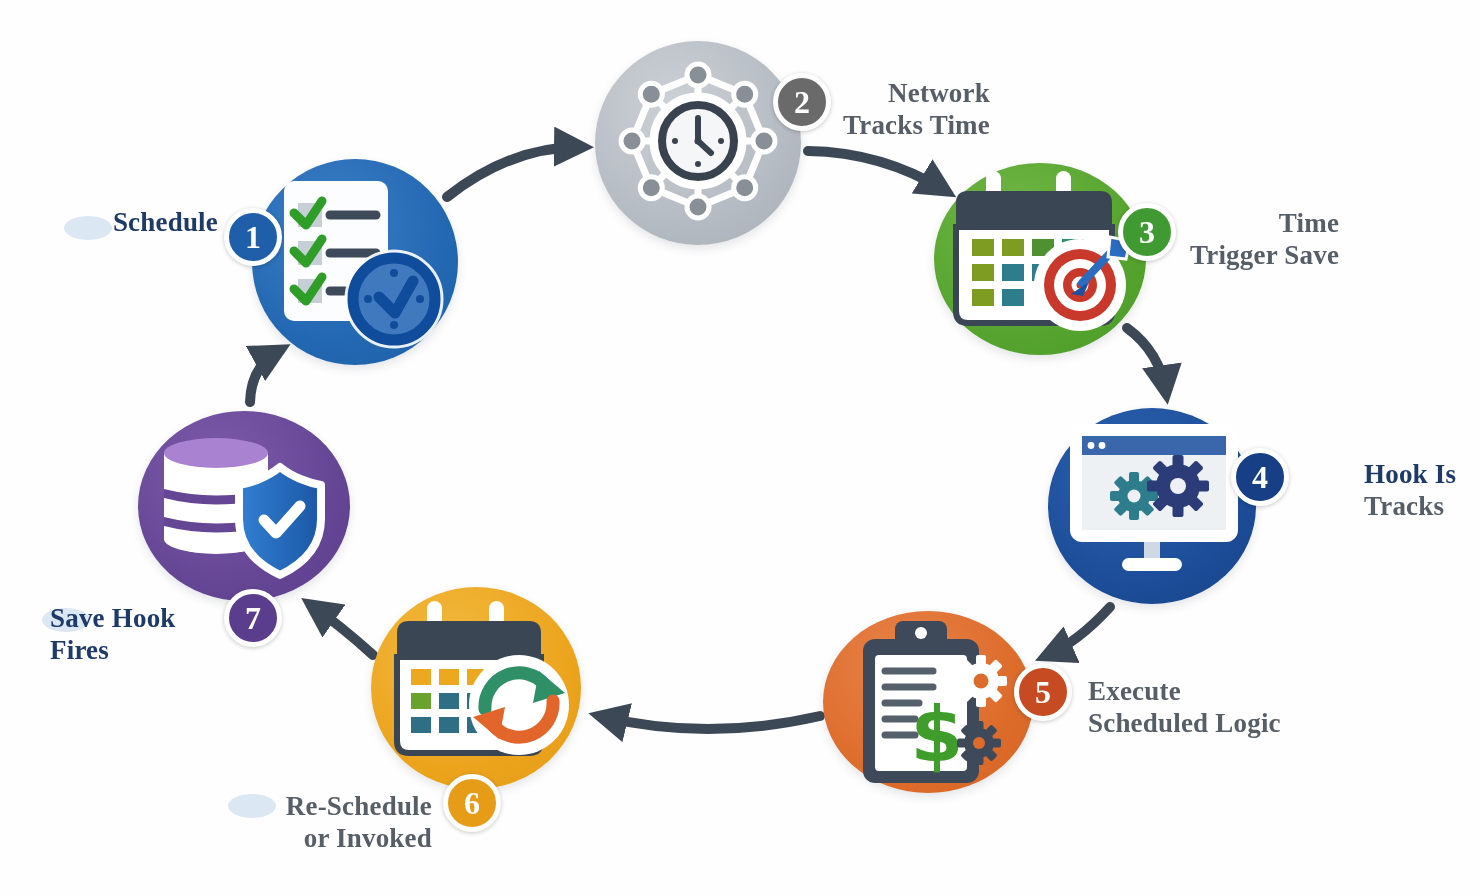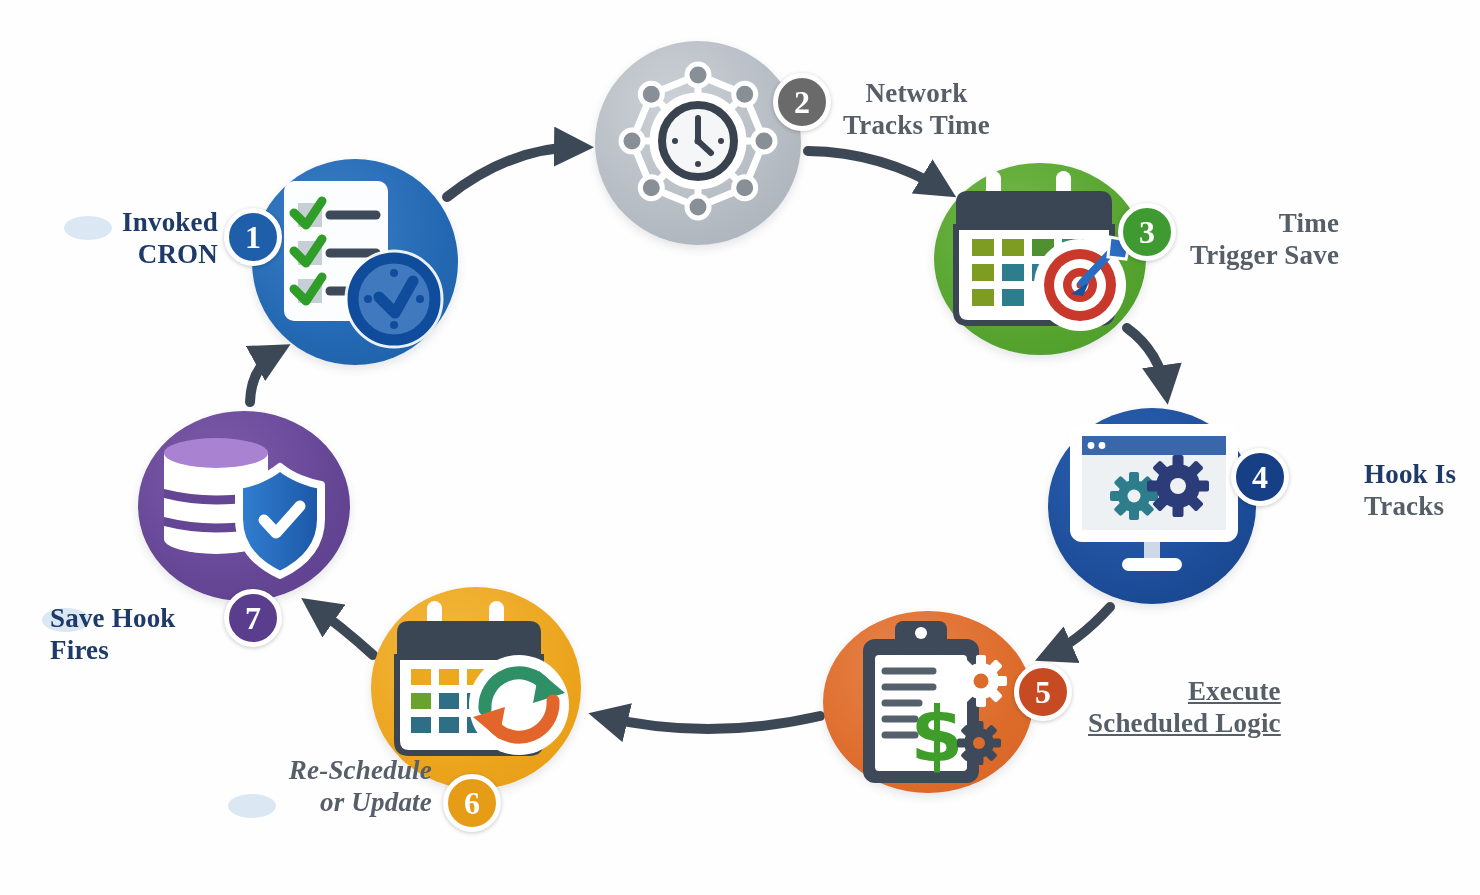--- a/index.html
+++ b/index.html
@@ -33,25 +33,25 @@
   .b2{left:773px; top:73px;  background:#6a6a6a;}
   .b3{left:1118px; top:203px; background:#3f9b31;}
   .b4{left:1231px; top:448px; background:#173f85;}
   .b5{left:1014px; top:663px; background:#c64a22;}
   .b6{left:443px; top:774px; background:#e79c18;}
   .b7{left:224px; top:589px; background:#5b3d8d;}
   .label{position:absolute; font:700 27px/32px "Liberation Serif", serif; letter-spacing:.2px; z-index:2;}
   .label span{display:block;}
   .navy{color:#1e3a68;} .gray{color:#565e68;}
   .l1{left:40px;  top:206px; width:178px; text-align:right;}
-  .l2{left:843px; top:77px;  text-align:center;}
+  .l2{left:843px; top:77px;  text-align:right;}
   .l3{left:1190px;top:207px; text-align:right;}
   .l4{left:1364px;top:458px; text-align:left;}
-  .l5{left:1088px;top:675px; text-align:right;text-decoration:underline;}
-  .l6{left:220px; top:754px; width:212px; text-align:right;font-style:italic;}
+  .l5{left:1088px;top:675px; text-align:left;}
+  .l6{left:220px; top:790px; width:212px; text-align:right;}
   .l7{left:50px;  top:602px; width:163px; text-align:left;}
   .blob{position:absolute; background:#dce7f4; border-radius:50%; z-index:1;}
   .blob1{left:64px;  top:216px; width:48px; height:24px;}
   .blob6{left:228px; top:794px; width:48px; height:24px;}
   .blob7{left:42px;  top:608px; width:48px; height:24px;}
 </style>
 </head>
 <body>
 
 <div class="canvas">
@@ -99,22 +99,21 @@
         <circle cx="0" cy="26" r="4" fill="#0f4c9c"></circle>
           <circle cx="-26" cy="0" r="4" fill="#0f4c9c"></circle>
         <path d="M-15,-2 L1,14 L19,-18" stroke="#0f4c9c" stroke-width="11" fill="none" stroke-linecap="round" stroke-linejoin="round"></path>
       </g>
     </svg>
   </div>
   <div class="badge b1">
       <span>1</span>
     </div>
   <div class="label l1 navy">
-    <span>Invoked</span>
-    <span>CRON</span>
+    <span>Schedule</span>
   </div>
 
   <div class="circle c2">
     <svg viewBox="0 0 206 204">
       <g stroke="#fff" stroke-width="7" fill="none">
         <polygon points="103,34 149.7,53.3 169,100 149.7,146.7 103,166 56.3,146.7 37,100 56.3,53.3"></polygon>
         <line x1="103" y1="34" x2="103" y2="100"></line>
           <line x1="149.7" y1="53.3" x2="103" y2="100"></line>
         <line x1="169" y1="100" x2="103" y2="100"></line>
           <line x1="149.7" y1="146.7" x2="103" y2="100"></line>
@@ -307,21 +306,21 @@
         <path d="M34,-4 A34,34 0 0 1 -26,20" stroke="#e2662b" stroke-width="13" fill="none" stroke-linecap="round"></path>
         <polygon points="-20,34 -46,12 -14,2" fill="#e2662b"></polygon>
       </g>
     </svg>
   </div>
   <div class="badge b6">
       <span>6</span>
     </div>
   <div class="label l6 gray">
     <span>Re-Schedule</span>
-    <span>or Update</span>
+    <span>or Invoked</span>
   </div>
 
   <div class="circle c7">
     <svg viewBox="0 0 212 190">
       <defs>
         <linearGradient id="shg" x1="0" y1="0" x2="1" y2="0">
           <stop offset="0" stop-color="#327fd2"></stop>
             <stop offset="1" stop-color="#1b57a6"></stop>
         </linearGradient>
       </defs>

